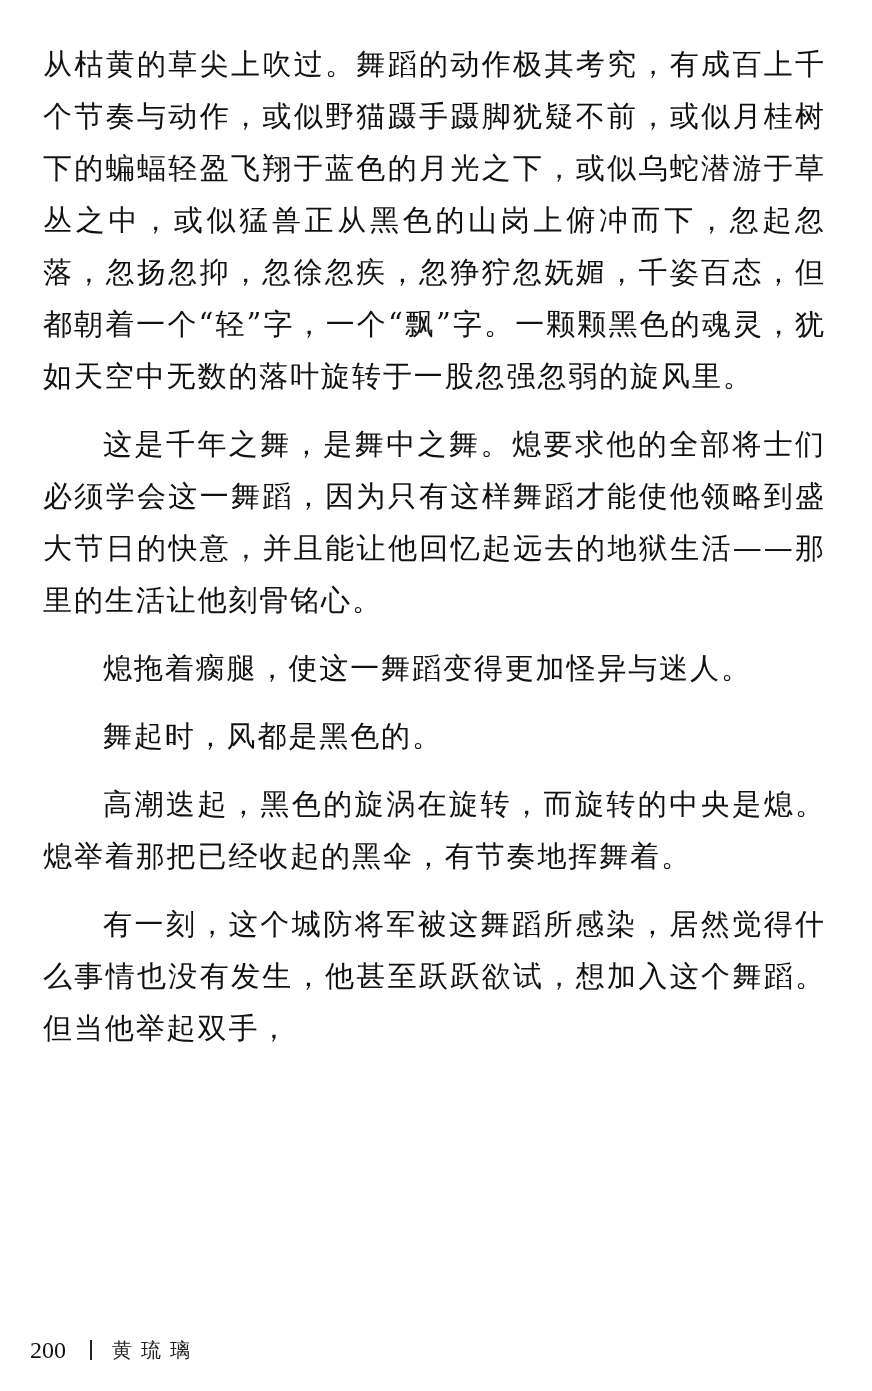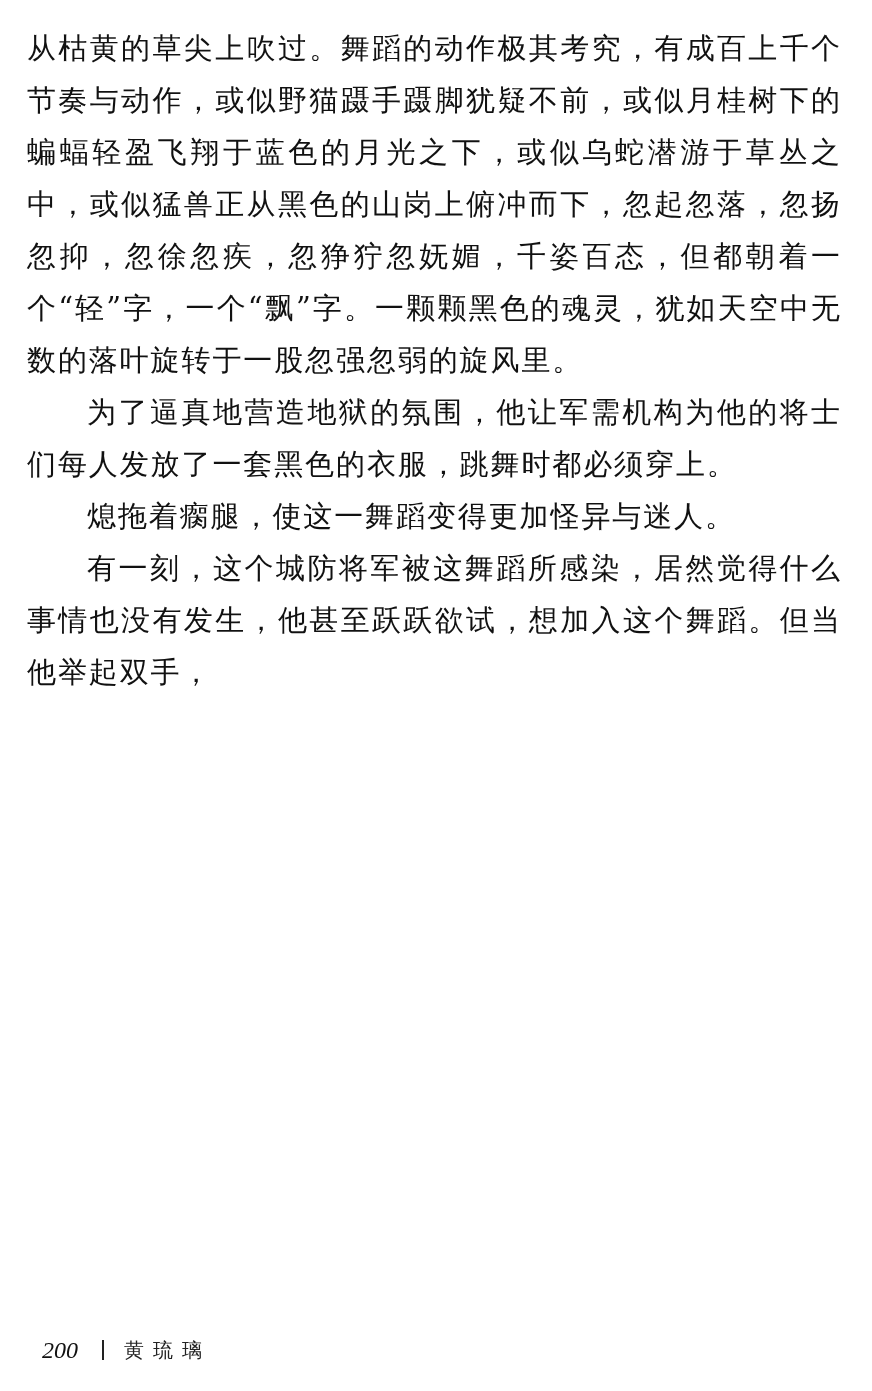--- a/index.html
+++ b/index.html
@@ -1,31 +1,33 @@
 <!DOCTYPE html>
 <html><head>
   <meta charset="utf-8">
   <style>
     html, body { margin: 0; padding: 0; background: #ffffff; }
     body { width: 872px; height: 1391px; position: relative; overflow: hidden; color: #111; }
     .page-body { position: absolute; left: 27px; top: 22px; width: 815px; font-family: "DejaVu Serif", "Liberation Serif", serif; font-size: 29px; line-height: 52px; letter-spacing: 1.9px; }
-    .para { margin: 0; text-align: justify; text-align-last: left; }
+    .para { margin: 16px; text-align: justify; text-align-last: left; }
     .para.indent { text-indent: 60px; }
     .footer { position: absolute; left: 30px; top: 1334px; height: 32px; display: flex; align-items: center; }
-    .page-number { font-family: "Liberation Serif", "DejaVu Serif", serif; font-style: italic; font-size: 24px; color: #111; margin-left: 12px; }
+    .page-number { font-family: "Liberation Serif", "DejaVu Serif", serif; font-size: 24px; color: #111; }
     .footer-sep { width: 2px; height: 20px; background: #222; margin-left: 24px; margin-right: 20px; }
     .author { font-family: Liberation Sans, sans-serif; font-size: 20px; letter-spacing: 9px; color: #222; }
   </style>
 </head>
 <body>
 
 <div class="page-body">
   <p class="para">从枯黄的草尖上吹过。舞蹈的动作极其考究，有成百上千个节奏与动作，或似野猫蹑手蹑脚犹疑不前，或似月桂树下的蝙蝠轻盈飞翔于蓝色的月光之下，或似乌蛇潜游于草丛之中，或似猛兽正从黑色的山岗上俯冲而下，忽起忽落，忽扬忽抑，忽徐忽疾，忽狰狞忽妩媚，千姿百态，但都朝着一个“轻”字，一个“飘”字。一颗颗黑色的魂灵，犹如天空中无数的落叶旋转于一股忽强忽弱的旋风里。</p>
-  <p class="para indent">为了逼真地营造地狱的氛围，他让军需机构为他的将士们每人发放了一套黑色的衣服，跳舞时都必须穿上。</p>
+  <p class="para indent">这是千年之舞，是舞中之舞。熄要求他的全部将士们必须学会这一舞蹈，因为只有这样舞蹈才能使他领略到盛大节日的快意，并且能让他回忆起远去的地狱生活——那里的生活让他刻骨铭心。</p>
   <p class="para indent">熄拖着瘸腿，使这一舞蹈变得更加怪异与迷人。</p>
+  <p class="para indent">舞起时，风都是黑色的。</p>
+  <p class="para indent">高潮迭起，黑色的旋涡在旋转，而旋转的中央是熄。熄举着那把已经收起的黑伞，有节奏地挥舞着。</p>
   <p class="para indent">有一刻，这个城防将军被这舞蹈所感染，居然觉得什么事情也没有发生，他甚至跃跃欲试，想加入这个舞蹈。但当他举起双手，</p>
 </div>
 
 <div class="footer">
   <span class="page-number">200</span>
   <span class="footer-sep"></span>
   <span class="author">黄琉璃</span>
 </div>
 
 </body></html>

